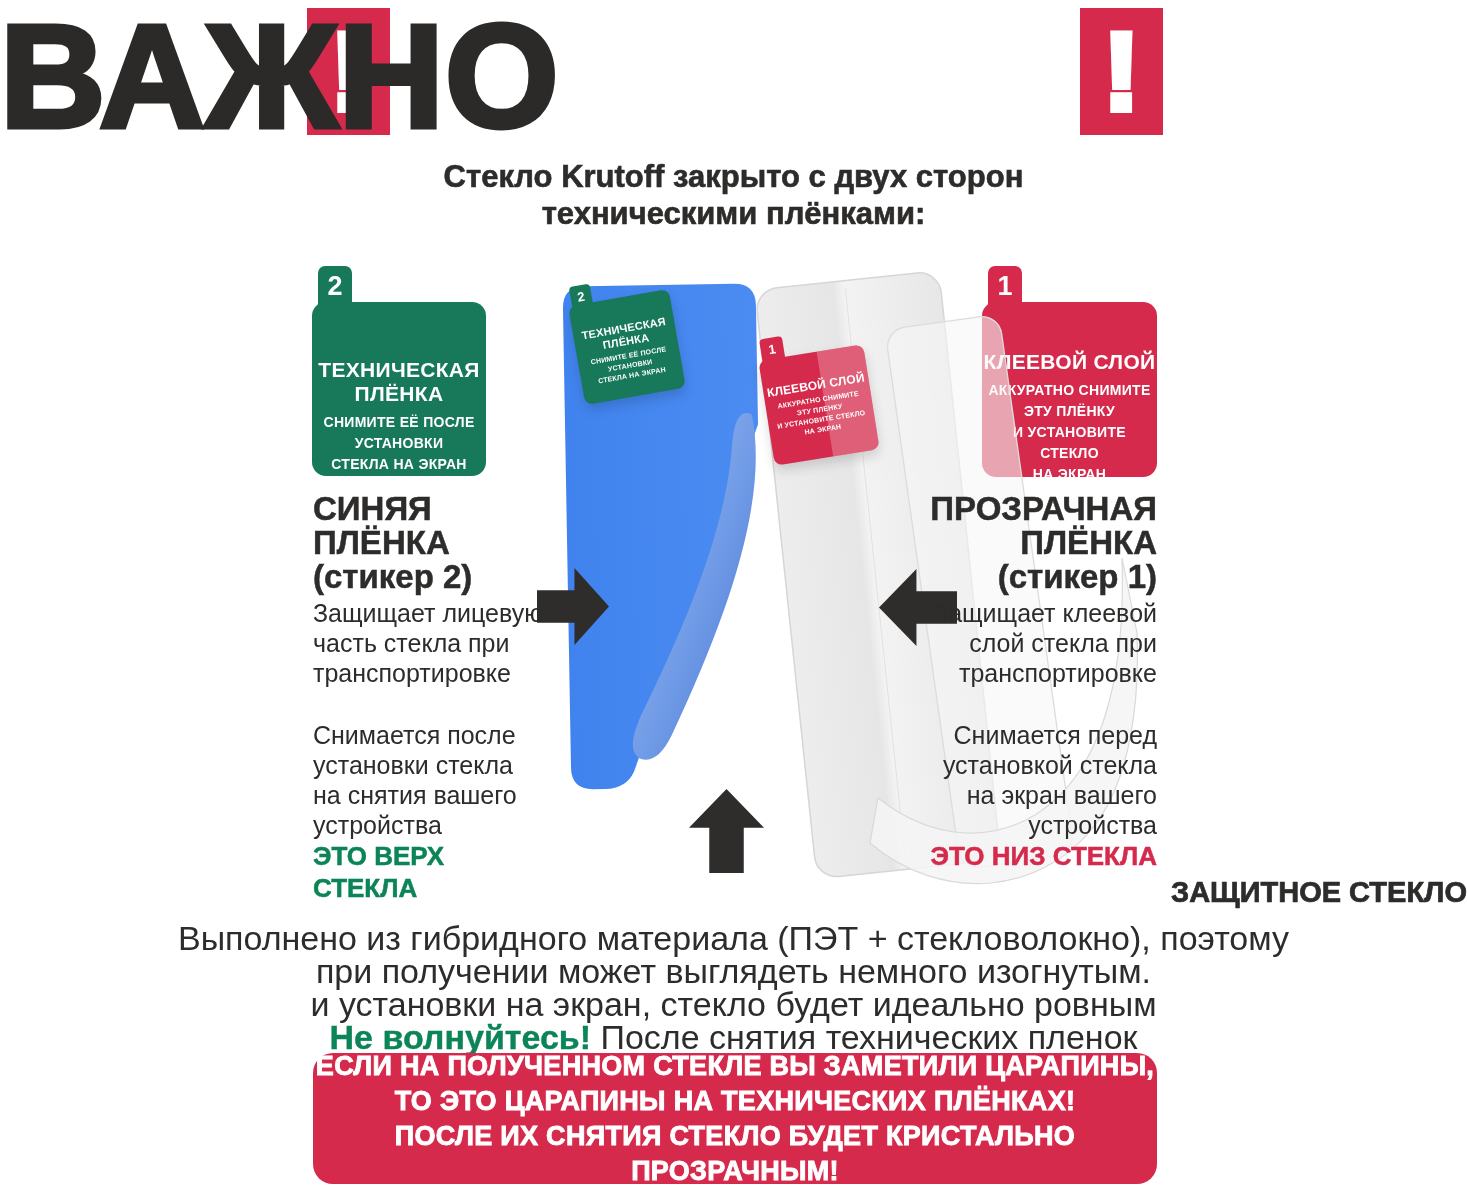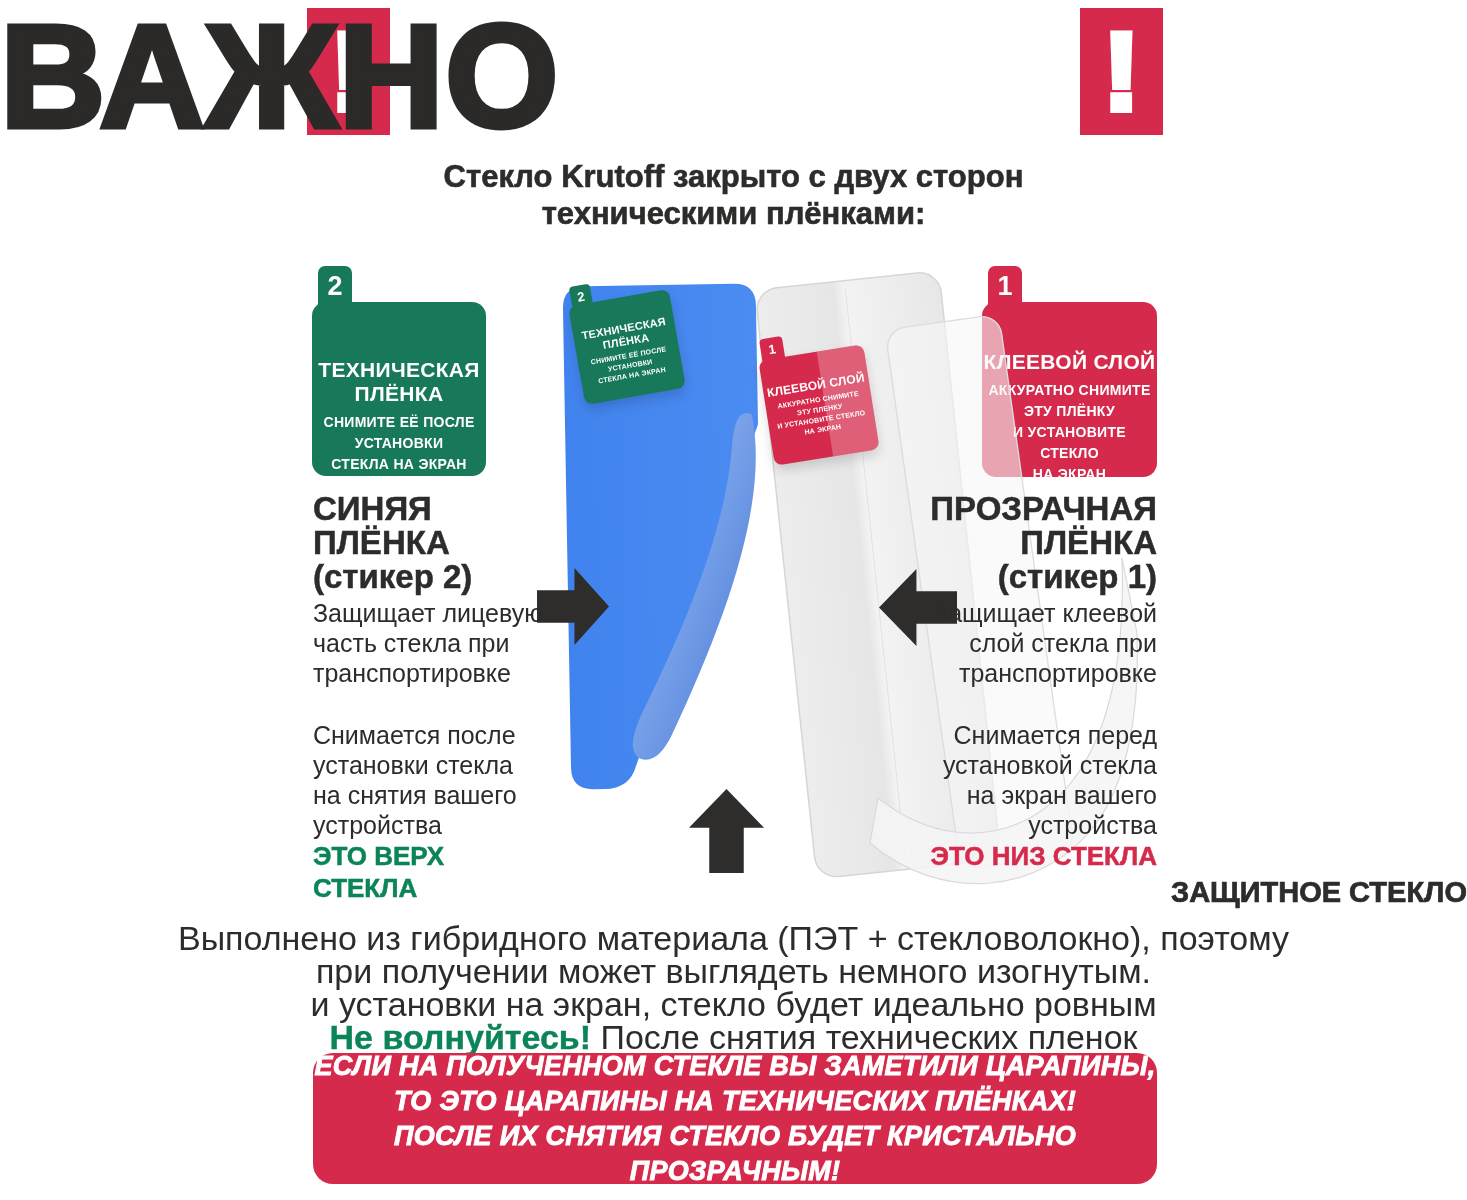--- a/index.html
+++ b/index.html
@@ -92,21 +92,21 @@
   .glass-par{
     position:absolute;left:0;right:0;top:914px;text-align:center;
     font-size:34px;line-height:33px;margin-top:8px;
   }
   .warn{color:var(--hl-green);font-weight:bold;-webkit-text-stroke:0.4px var(--hl-green);}
 
   
   .banner{
     position:absolute;left:313px;top:1053px;width:844px;height:131px;
     background:var(--red);border-radius:20px;
-    display:flex;align-items:center;justify-content:center;font-style:italic;
+    display:flex;align-items:center;justify-content:center;
   }
   .banner-text{
     color:#fff;font-weight:bold;font-size:27px;line-height:35px;text-align:center;
     letter-spacing:0.3px;-webkit-text-stroke:0.9px #fff;
   }
 </style>
 </head>
 <body>
 
 <div id="page" style="--red:#d52a4c;--green:#17795a;--hl-green:#0b8457;">

